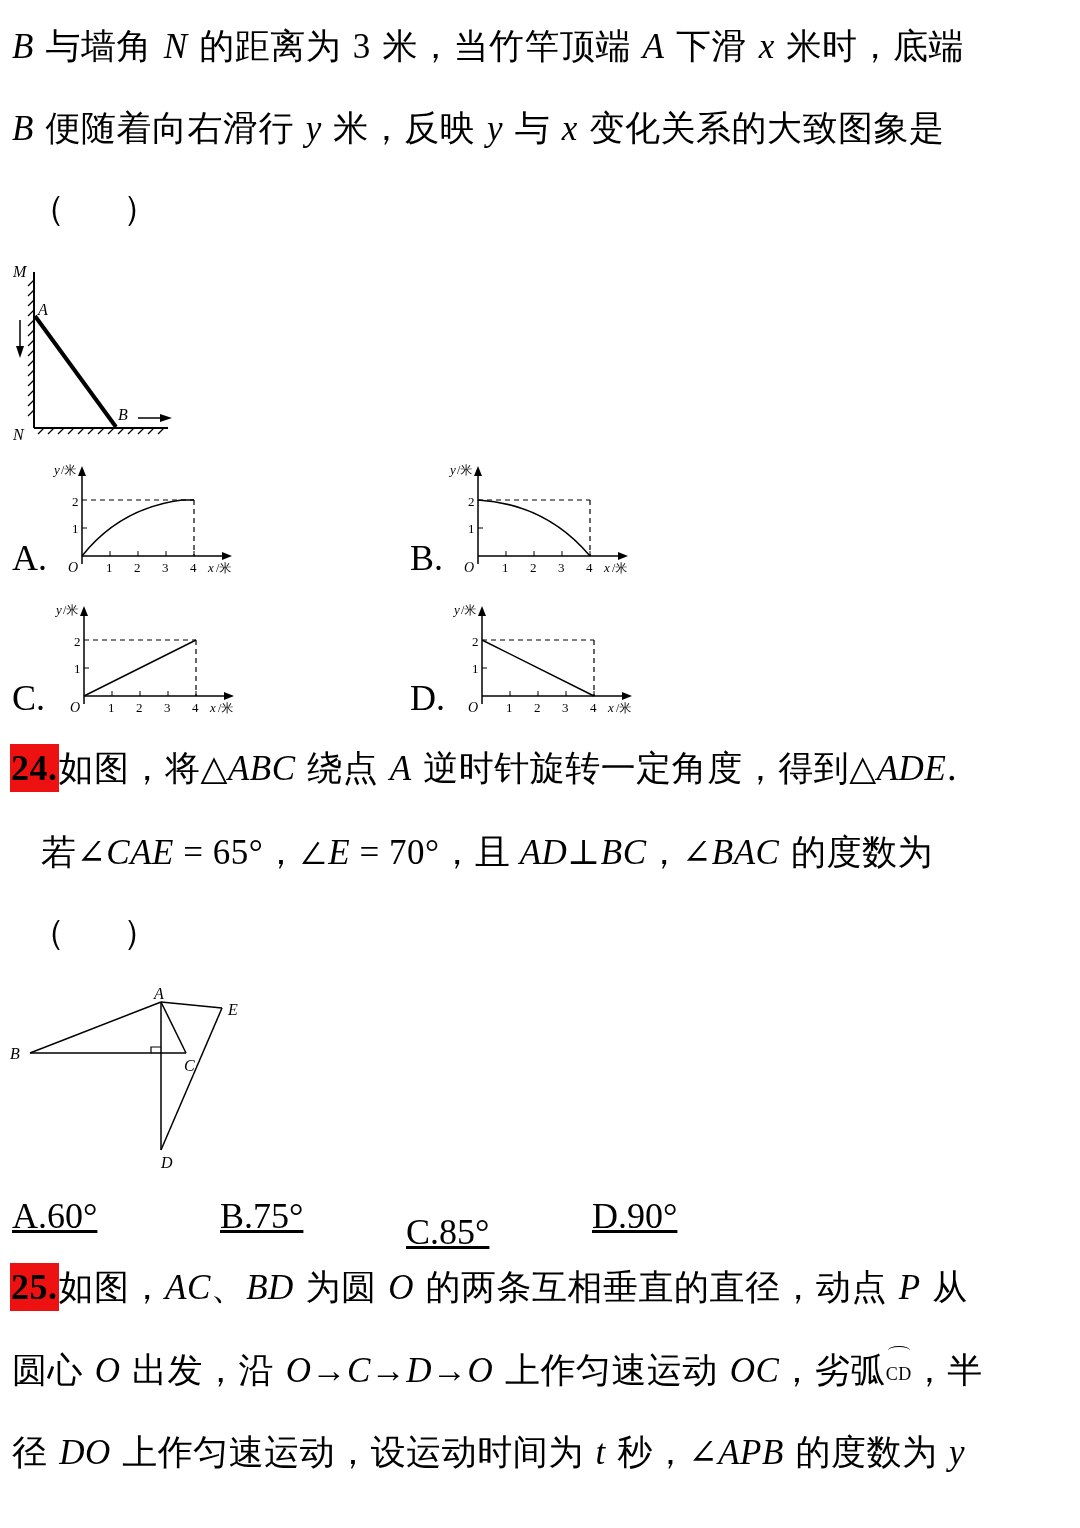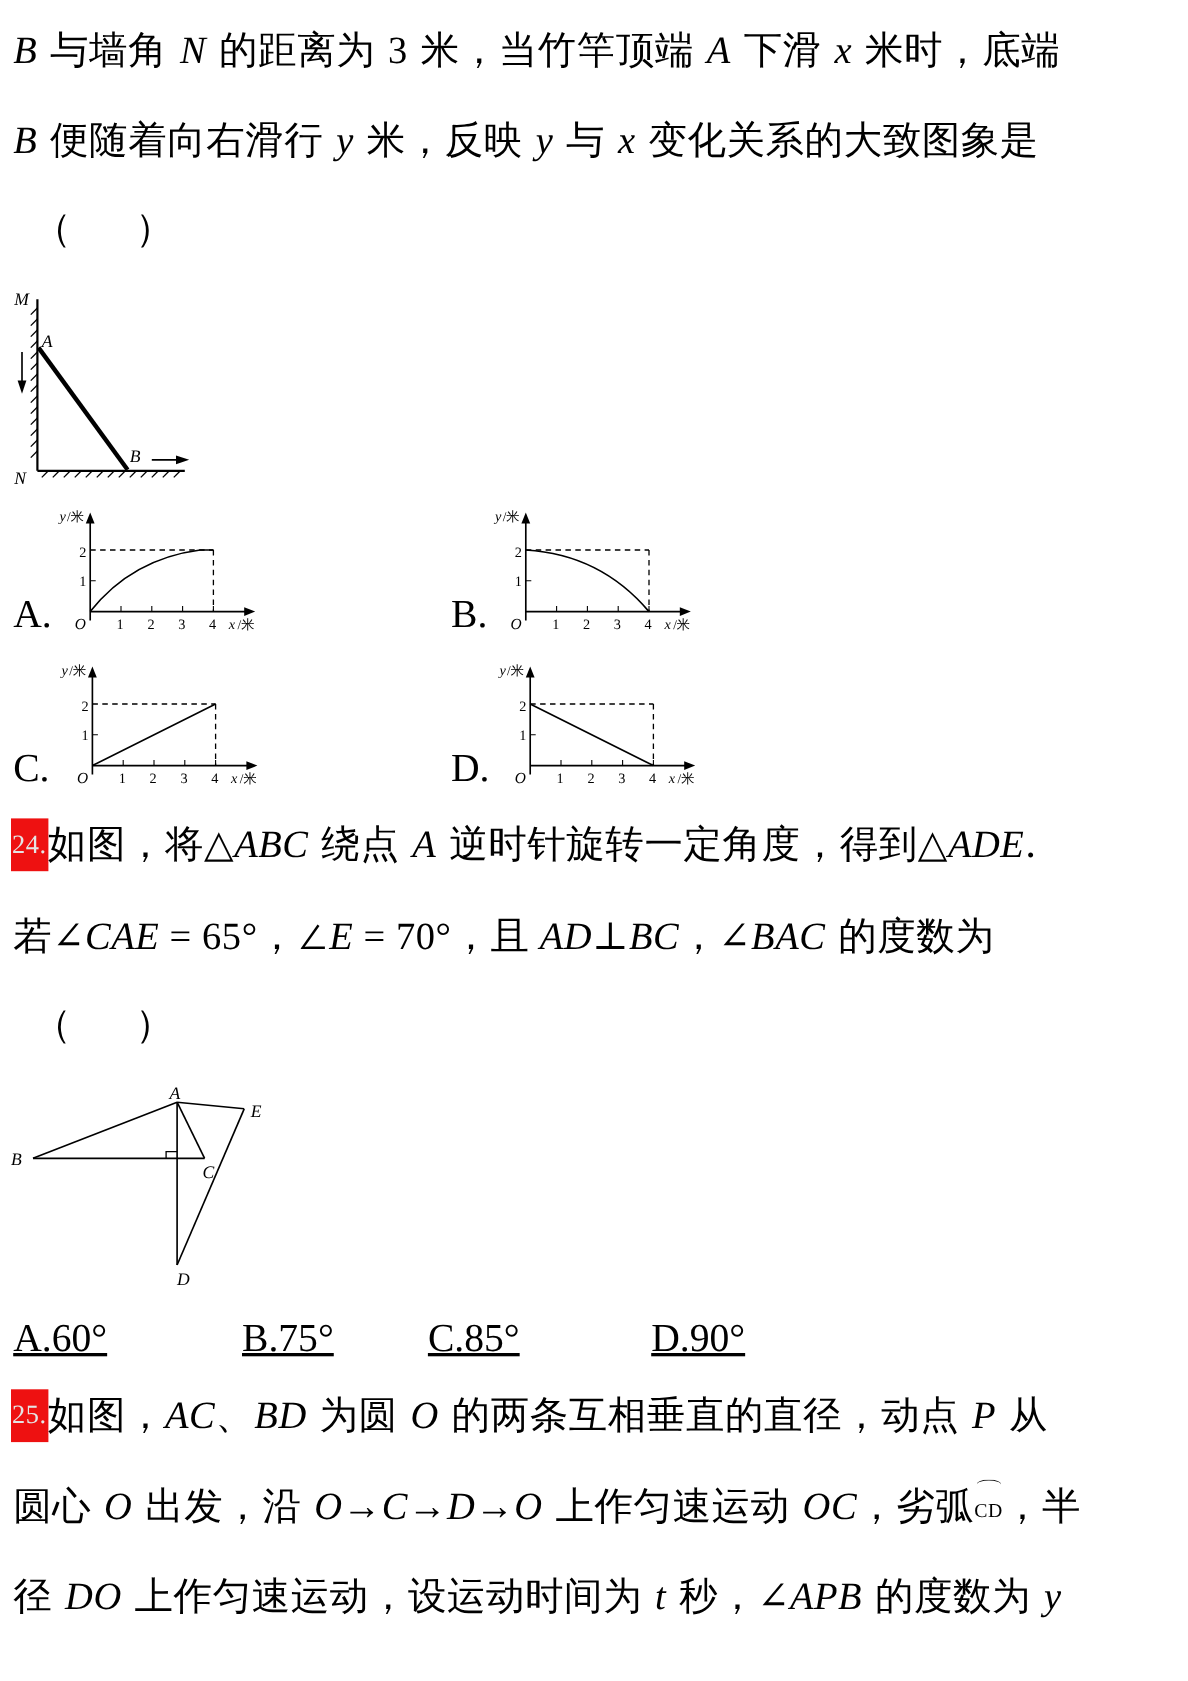--- a/index.html
+++ b/index.html
@@ -8,23 +8,23 @@
     font-family: "DejaVu Serif", "Liberation Serif", serif;
     color: #000;
   }
   .line {
     position: absolute; left: 12px; white-space: nowrap;
     font-size: 35px; line-height: 44px; letter-spacing: 0.5px;
   }
   .line i, .m { font-family: "Liberation Serif", serif; font-style: italic; }
   .num { font-family: "Liberation Serif", serif; }
   .qnum {
-    display: inline-block; background: #ee1111; color: #e5e5e5;
-    font-family: "Liberation Serif", serif; font-weight: normal;
-    font-size: 24px; line-height: 48px; padding: 0 1px; vertical-align: top;
+    display: inline-block; background: #ee1111; color: #000000;
+    font-family: "Liberation Serif", serif; font-weight: bold;
+    font-size: 36px; line-height: 48px; padding: 0 1px; vertical-align: top;
     margin-top: -2px;
   }
   .paren { position: absolute; left: 30px; font-size: 35px; line-height: 44px; }
   .paren span { display: inline-block; }
   .fig { position: absolute; }
   .optlabel {
     position: absolute; font-family: "Liberation Serif", serif;
     font-size: 36px; line-height: 40px;
   }
   svg text { font-family: "Liberation Serif", serif; }
@@ -224,21 +224,21 @@
     <text x="158" y="112" font-size="13" font-style="italic">x</text>
       <text x="166" y="112" font-size="12">/米</text>
     <text x="4" y="14" font-size="13" font-style="italic">y</text>
       <text x="11" y="14" font-size="12">/米</text>
   </svg>
 </div>
 
 <div class="line" style="top:746px; left:10px;">
   <span class="qnum">24.</span><span>如图，将△</span><i>ABC</i><span> 绕点 </span><i>A</i><span> 逆时针旋转一定角度，得到△</span><i>ADE</i><span>.</span>
 </div>
-<div class="line" style="top:830px;">
+<div class="line" style="top:830px;margin-left:29px;">
   <span>若∠</span><i>CAE</i><span class="num"> = 65°，∠</span><i>E</i><span class="num"> = 70°，且 </span><i>AD</i><span>⊥</span><i>BC</i><span>，∠</span><i>BAC</i><span> 的度数为</span>
 </div>
 <div class="paren" style="top:910px;">
   <span>（</span><span style="width:58px"></span><span>）</span>
 </div>
 
 <div class="fig" style="left:8px; top:985px;">
   <svg width="240" height="190" viewBox="0 0 240 190">
     <line x1="22" y1="68" x2="153" y2="17" stroke="#000" stroke-width="1.5"></line>
     <line x1="22" y1="68" x2="178" y2="68" stroke="#000" stroke-width="1.5"></line>
@@ -251,21 +251,21 @@
     <text x="2" y="74" font-size="16" font-style="italic">B</text>
     <text x="176" y="86" font-size="16" font-style="italic">C</text>
     <text x="153" y="183" font-size="16" font-style="italic">D</text>
     <text x="220" y="30" font-size="16" font-style="italic">E</text>
   </svg>
 </div>
 
 <div class="choices">
   <span style="left:0;">A.60°</span>
   <span style="left:208px;">B.75°</span>
-  <span style="left:377px;">C.85°</span>
+  <span style="left:394px;margin-top:16px;">C.85°</span>
   <span style="left:580px;">D.90°</span>
 </div>
 
 <div class="line" style="top:1265px; left:10px;text-align:right;">
   <span class="qnum">25.</span><span>如图，</span><i>AC</i><span>、</span><i>BD</i><span> 为圆 </span><i>O</i><span> 的两条互相垂直的直径，动点 </span><i>P</i><span> 从</span>
 </div>
 <div class="line" style="top:1348px;">
   <span>圆心 </span><i>O</i><span> 出发，沿 </span><i>O→C→D→O</i><span> 上作匀速运动 </span><i>OC</i><span>，劣弧</span><span class="arc">CD</span><span>，半</span>
 </div>
 <div class="line" style="top:1430px;">

